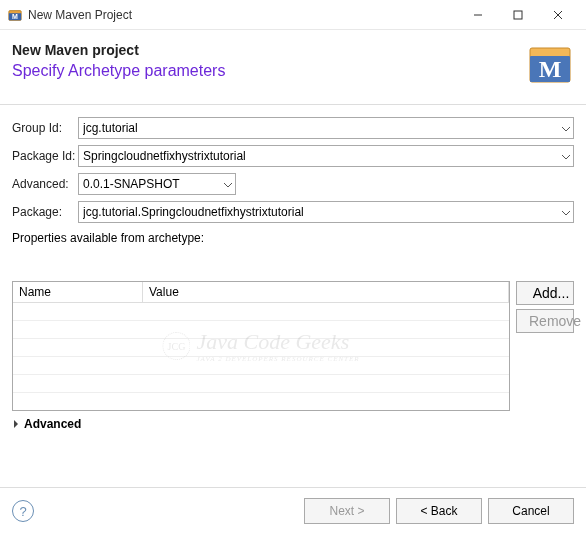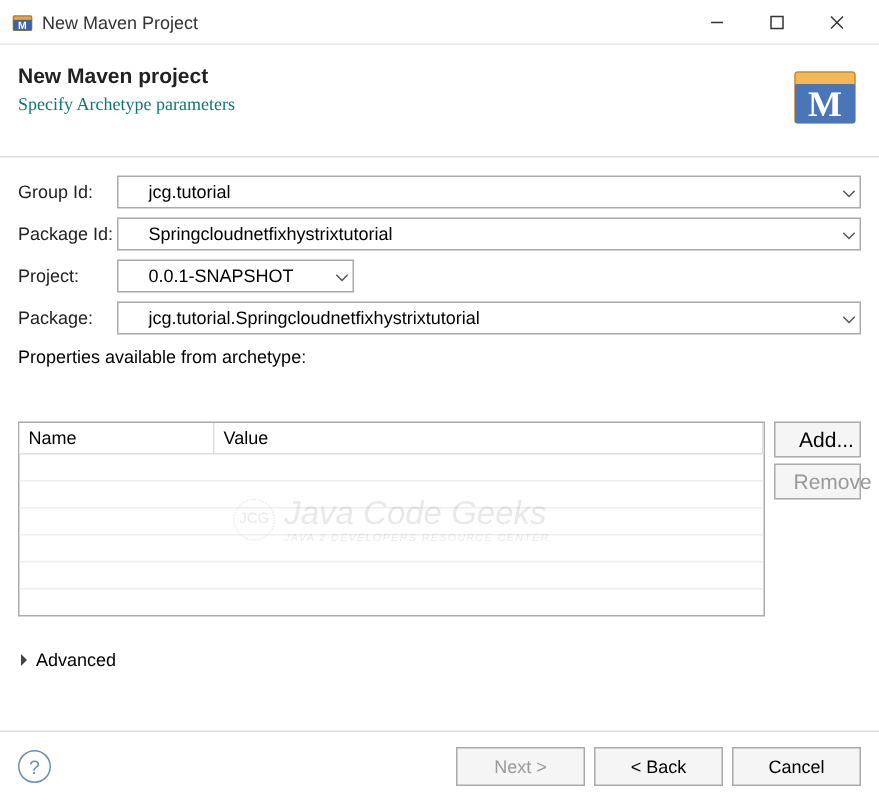--- a/index.html
+++ b/index.html
@@ -7,48 +7,48 @@
     
     .titlebar { height: 30px; display: flex; align-items: center; padding: 0 8px; border-bottom: 1px solid #e8e8e8; }
     .titlebar-icon { width: 14px; height: 14px; margin-right: 6px; }
     .titlebar-text { flex: 1; font-size: 12px; color: #333; }
     .win-controls { display: flex; gap: 0; }
     .win-btn { width: 40px; height: 28px; display: flex; align-items: center; justify-content: center; cursor: pointer; }
     .win-btn svg { width: 10px; height: 10px; }
     
     .header-area { padding: 12px 12px 14px 12px; display: flex; justify-content: space-between; align-items: flex-start; border-bottom: 1px solid #ddd; }
     .header-text h2 { font-size: 14px; font-weight: bold; color: #222; margin-bottom: 4px; }
-    .header-text p { font-size: 12px; color: #0f766e; font-family: Liberation Serif, serif; }
+    .header-text p { font-size: 16px; color: #6d28d9; }
     .maven-logo { width: 48px; height: 48px; }
     
     .form-area { padding: 12px 12px 0 12px; }
     .form-row { display: flex; align-items: center; margin-bottom: 6px; }
     .form-label { width: 66px; font-size: 12px; color: #222; }
-    .form-input { flex: 1; height: 22px; border: 1px solid #aaa; padding: 2px 20px; font-size: 12px; font-family: inherit; }
+    .form-input { flex: 1; height: 22px; border: 1px solid #aaa; padding: 2px 4px; font-size: 12px; font-family: inherit; }
     .version-input { width: 158px; flex: none; }
     .dropdown-wrap { position: relative; flex: 1; display: flex; }
     .dropdown-arrow { position: absolute; right: 4px; top: 50%; transform: translateY(-50%); pointer-events: none; }
     
     .section-label { font-size: 12px; margin: 8px 0 4px 0; }
     .table-container { display: flex; gap: 6px; margin-top: 36px; }
     .table-wrap { flex: 1; border: 1px solid #aaa; height: 130px; background: #fff; position: relative; }
     .table-header { display: flex; background: #fff; border-bottom: 1px solid #ddd; }
     .th { padding: 3px 6px; font-size: 12px; border-right: 1px solid #ddd; }
     .th-name { width: 130px; }
     .th-value { flex: 1; }
     .table-rows { }
     .table-row { display: flex; height: 18px; border-bottom: 1px solid #eee; }
-    .watermark { position: absolute; top: 50%; left: 50%; transform: translate(-50%, -50%); opacity: 0.18; font-family: Liberation Sans, sans-serif; font-style: italic; font-size: 22px; color: #888; white-space: nowrap; display: flex; align-items: center; gap: 6px; }
+    .watermark { position: absolute; top: 50%; left: 50%; transform: translate(-50%, -50%); opacity: 0.18; font-family: Liberation Serif, serif; font-style: italic; font-size: 22px; color: #888; white-space: nowrap; display: flex; align-items: center; gap: 6px; }
     .watermark .sub { font-size: 7px; letter-spacing: 1px; }
     
     .side-buttons { display: flex; flex-direction: column; gap: 4px; width: 58px; }
     .btn { height: 24px; border: 1px solid #aaa; background: #f5f5f5; font-size: 14px; cursor: pointer; font-family: inherit; padding-left: 12px; }
     .btn:disabled { color: #999; cursor: default; }
     
-    .advanced-row { display: flex; align-items: center; gap: 4px; margin-top: 22px; cursor: pointer; }
+    .advanced-row { display: flex; align-items: center; gap: 4px; margin-top: 6px; cursor: pointer; font-weight: bold; }
     .advanced-row svg { width: 8px; height: 8px; }
     
     .footer { position: absolute; bottom: 0; left: 0; right: 0; border-top: 1px solid #ddd; padding: 10px 12px; display: flex; align-items: center; justify-content: space-between; }
     .footer-buttons { display: flex; gap: 6px; }
     .footer-btn { width: 86px; height: 26px; border: 1px solid #aaa; background: #f5f5f5; font-size: 12px; cursor: pointer; font-family: inherit; }
     .footer-btn:disabled { color: #999; cursor: default; }
     .footer-btn.primary { border: 2px solid #2a6fc9; }
     .help-icon { width: 22px; height: 22px; border: 1.5px solid #6a8fb5; border-radius: 50%; display: flex; align-items: center; justify-content: center; color: #6a8fb5; font-size: 13px; cursor: pointer; }
   </style>
 </head>
@@ -110,21 +110,21 @@
   <div class="form-row">
     <label class="form-label">Package Id:</label>
     <div class="dropdown-wrap">
       <input class="form-input" value="Springcloudnetfixhystrixtutorial" style="">
       <span class="dropdown-arrow"><svg width="8" height="5" viewBox="0 0 8 5">
             <path d="M0 0 L4 4 L8 0" fill="none" stroke="#555"></path>
           </svg></span>
     </div>
   </div>
   <div class="form-row">
-    <label class="form-label">Project:</label>
+    <label class="form-label">Advanced:</label>
     <div class="dropdown-wrap" style="flex:none;">
       <input class="form-input version-input" value="0.0.1-SNAPSHOT" style="">
       <span class="dropdown-arrow"><svg width="8" height="5" viewBox="0 0 8 5">
             <path d="M0 0 L4 4 L8 0" fill="none" stroke="#555"></path>
           </svg></span>
     </div>
   </div>
   <div class="form-row">
     <label class="form-label">Package:</label>
     <div class="dropdown-wrap">

